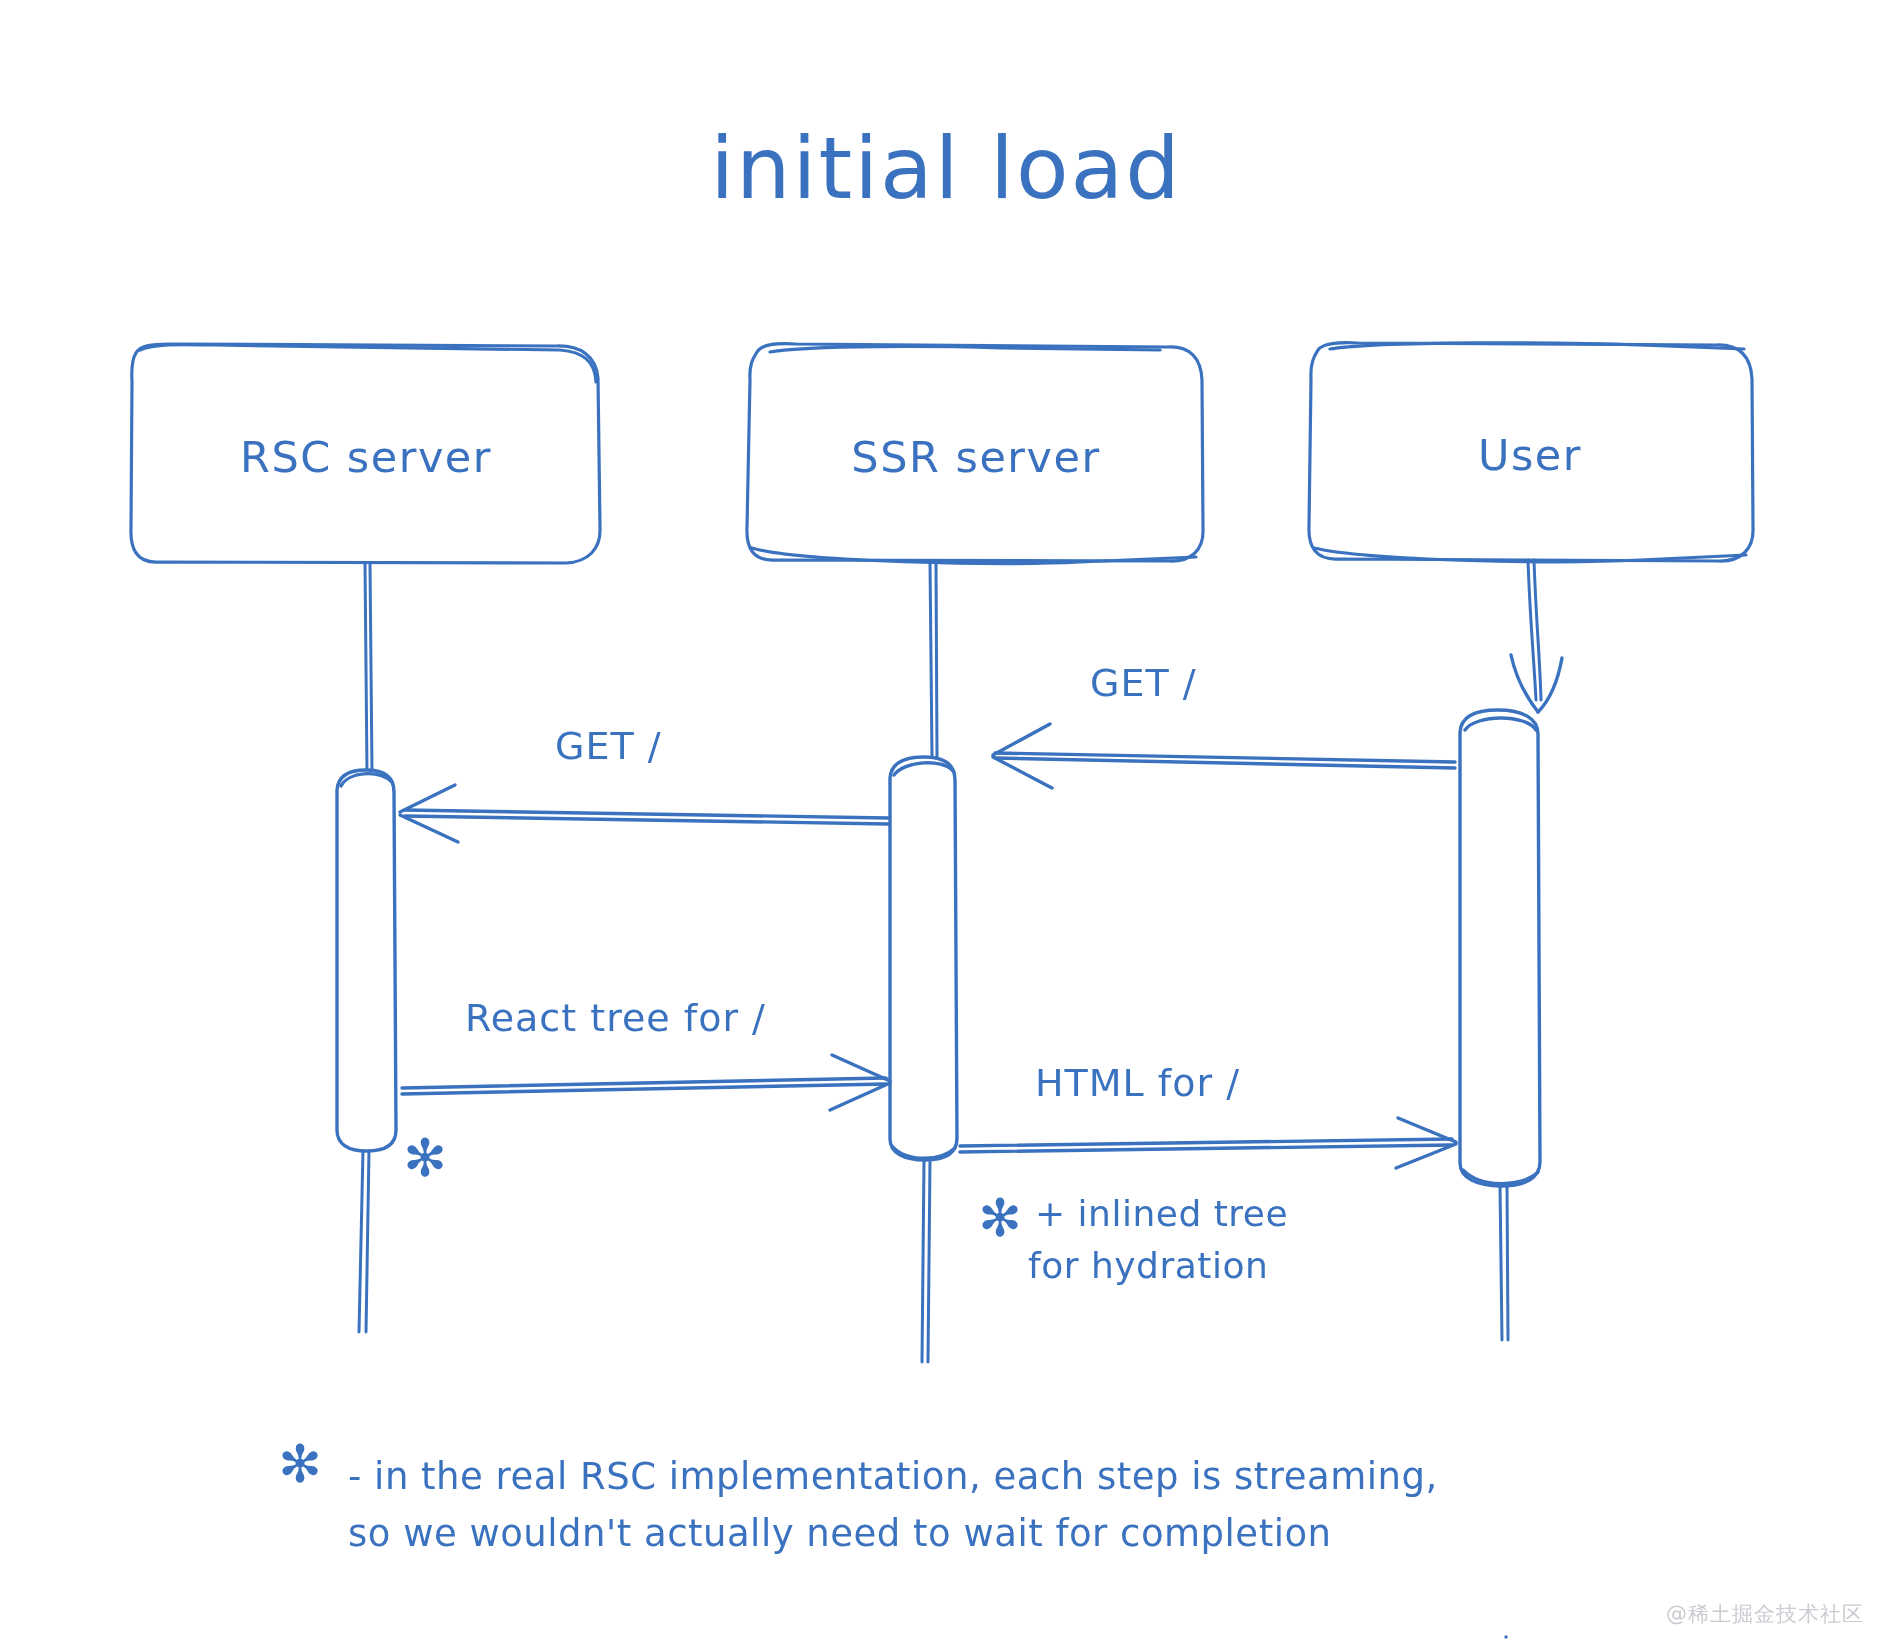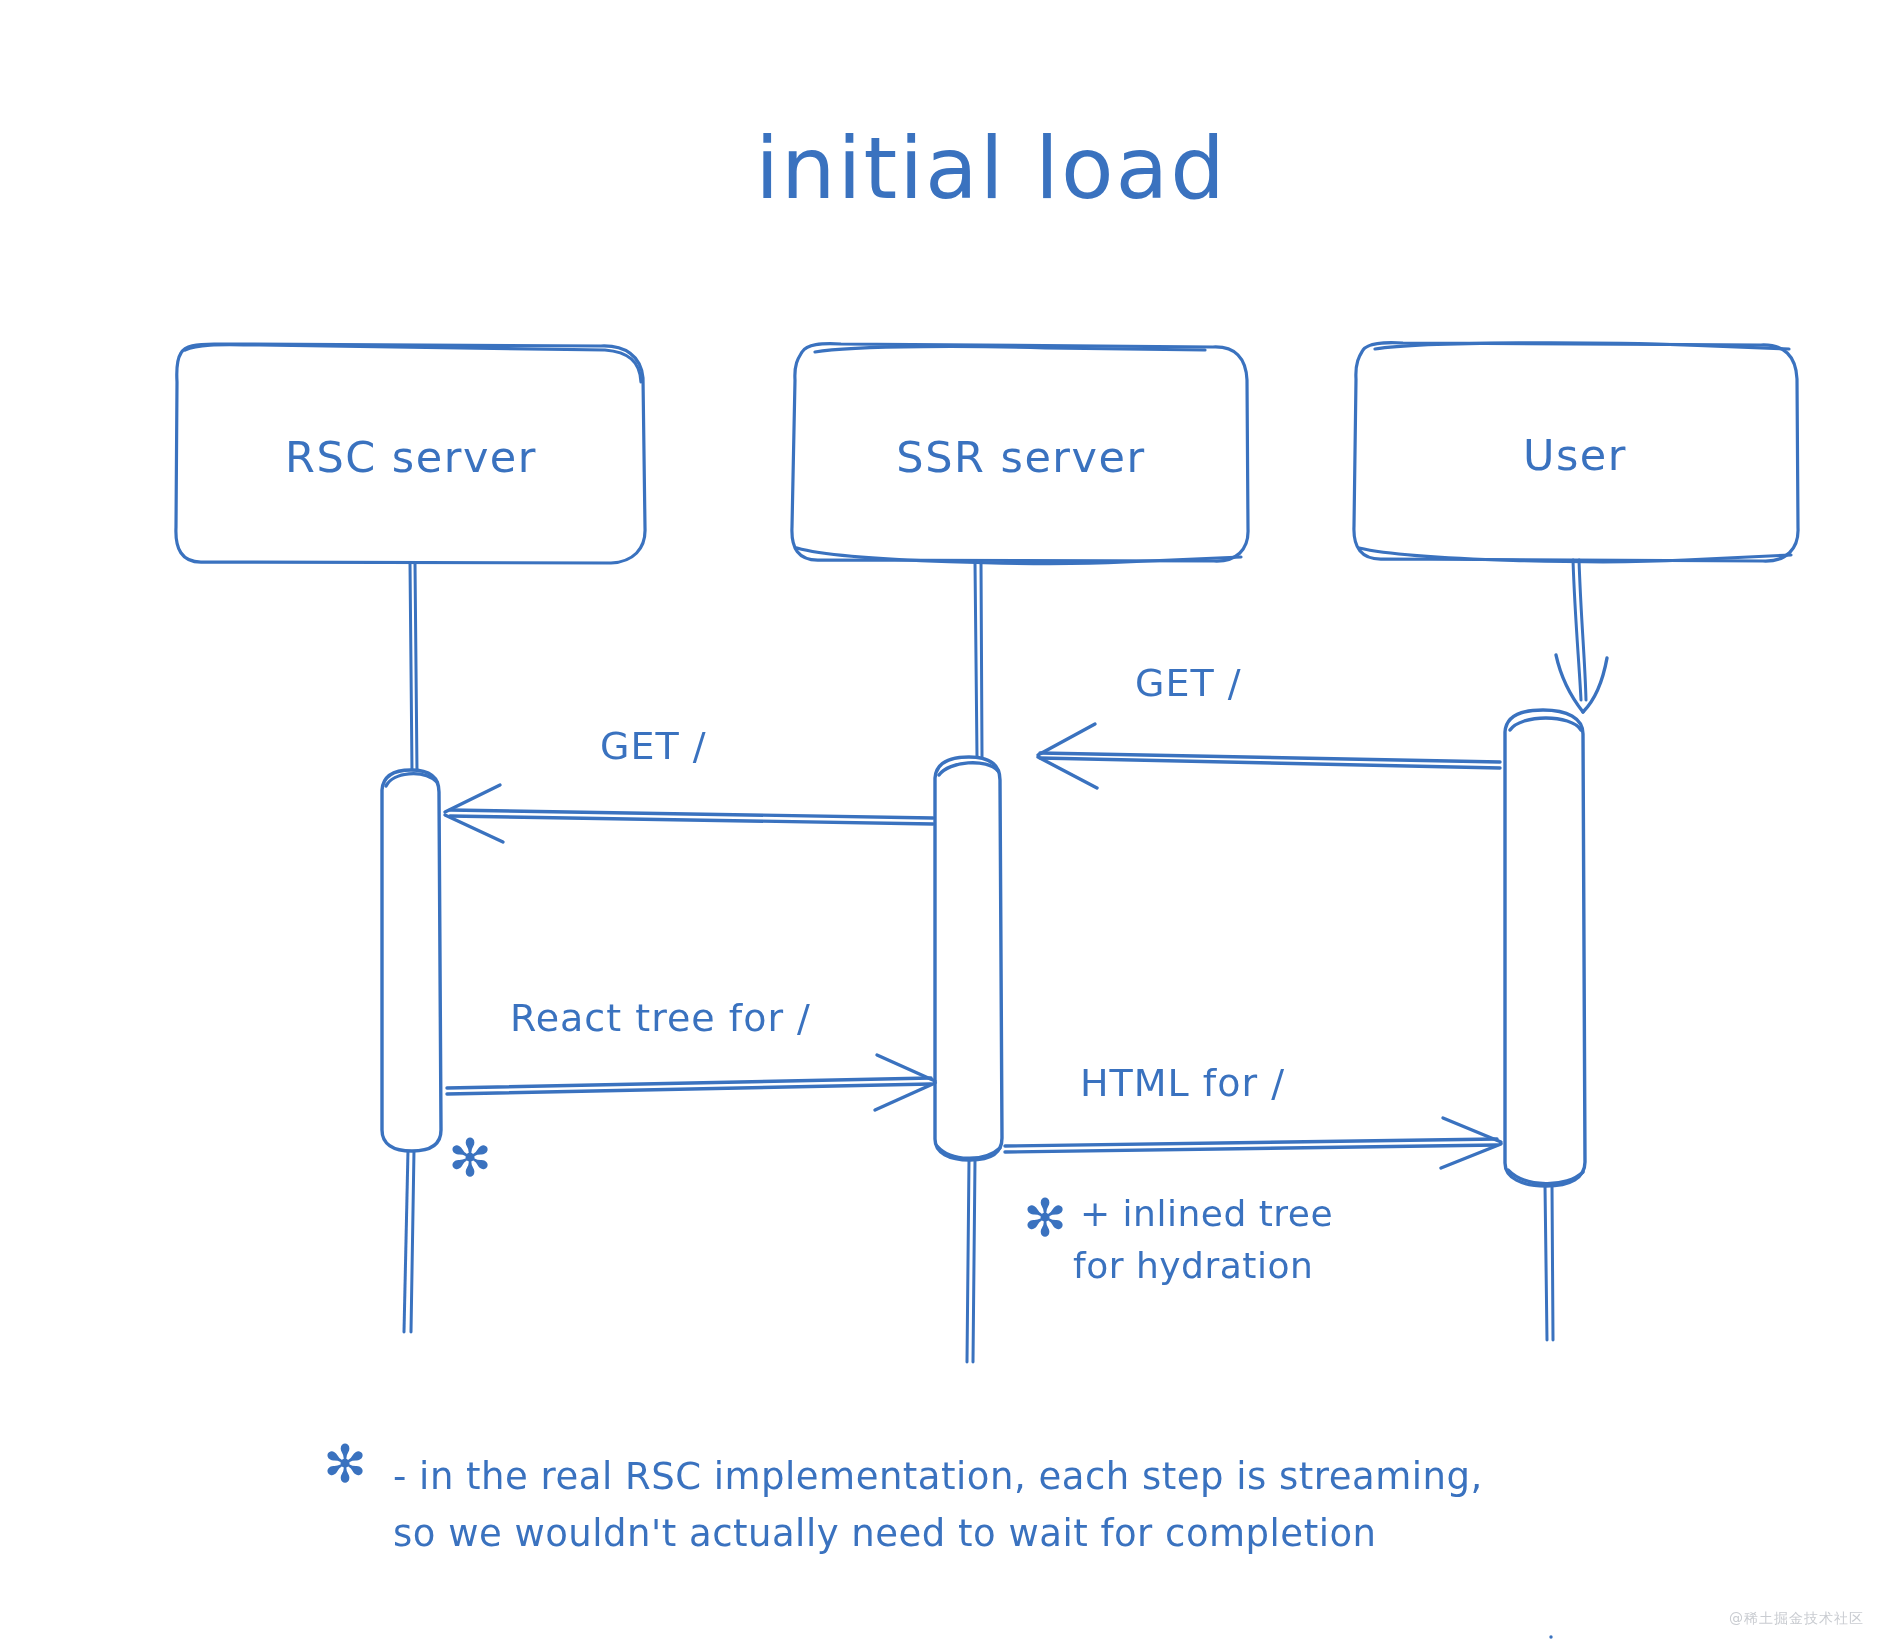--- a/index.html
+++ b/index.html
@@ -10,21 +10,20 @@
   body {
     width: 1892px;
     height: 1646px;
     overflow: hidden;
     font-family: "DejaVu Sans", sans-serif;
     position: relative;
   }
   #diagram-root {
     position: absolute;
     inset: 0;
-    padding-left: 45px;
   }
   svg#sequence-diagram {
     display: block;
     width: 1892px;
     height: 1646px;
   }
   .sketch-stroke {
     fill: none;
     stroke: #3a72bf;
     stroke-linecap: round;
@@ -75,21 +74,21 @@
   .asterisk-mark {
     font-size: 52px;
     font-weight: 700;
     fill: #3a72bf;
   }
   .watermark {
     position: absolute;
     right: 28px;
     bottom: 18px;
     font-family: "DejaVu Sans", sans-serif;
-    font-size: 14px;
+    font-size: 21px;
     color: #c9ccd1;
     letter-spacing: 1px;
     user-select: none;
   }
 </style>
 </head>
 <body>
 
 <div id="diagram-root">
   <svg id="sequence-diagram" viewBox="0 0 1892 1646">

